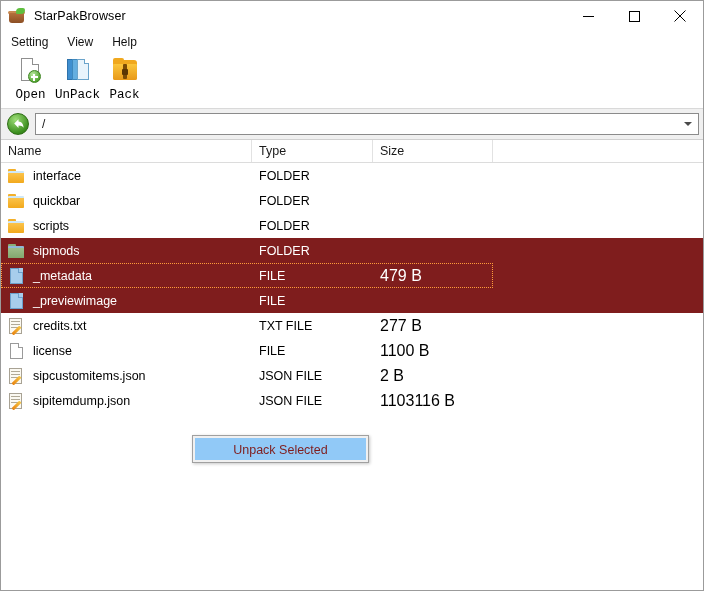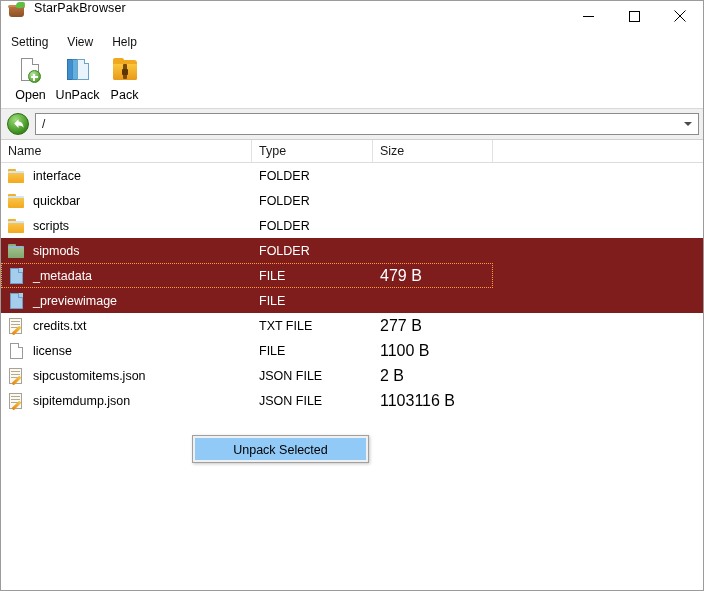--- a/index.html
+++ b/index.html
@@ -25,20 +25,21 @@
     background: #ffffff;
     display: flex;
     flex-direction: column;
   }
 
   
   .titlebar {
     height: 30px;
     background: #ffffff;
     display: flex;
+    align-items: center;
     flex: 0 0 auto;
     position: relative;
   }
   .app-icon {
     width: 18px;
     height: 18px;
     margin-left: 7px;
     margin-right: 8px;
     position: relative;
     flex: 0 0 auto;
@@ -124,20 +125,21 @@
   }
   .tool-btn {
     width: 47px;
     height: 52px;
     display: flex;
     flex-direction: column;
     align-items: center;
     justify-content: flex-start;
     padding-top: 3px;
     box-sizing: border-box;
+    font-family: Liberation Mono, monospace;
   }
   .tool-glyph {
     width: 32px;
     height: 30px;
     position: relative;
   }
   .tool-label {
     font-size: 12.5px;
     color: #000;
     margin-top: 1px;
@@ -447,21 +449,21 @@
     box-sizing: border-box;
     padding: 2px;
     box-shadow: 1px 1px 3px rgba(0,0,0,0.22);
     z-index: 50;
   }
   .ctx-item {
     height: 22px;
     line-height: 22px;
     text-align: center;
     font-size: 12.5px;
-    color: #000000;
+    color: #7f1d1d;
     background: #91c9f7;
     border: 1px solid #91c9f7;
     box-sizing: border-box;
   }
 </style>
 </head>
 <body>
 
 <div class="window">
 

